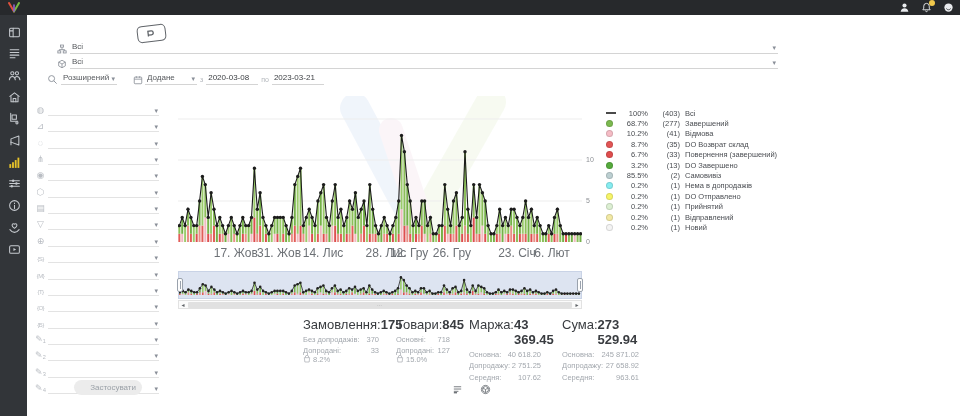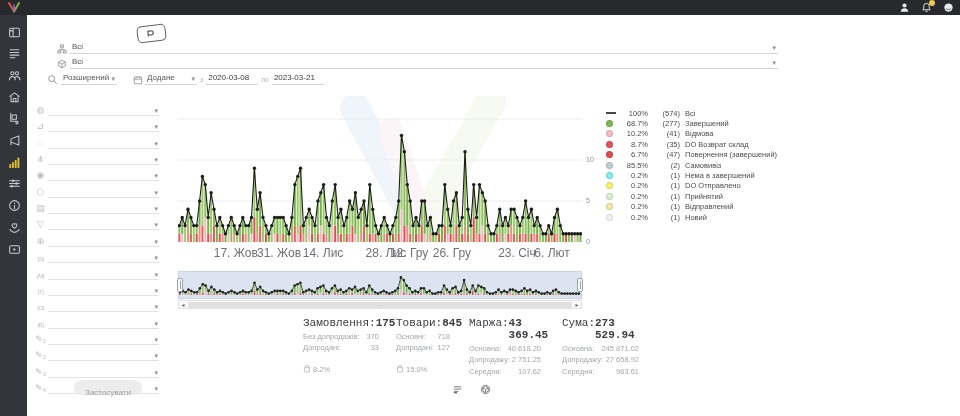--- a/index.html
+++ b/index.html
@@ -24,21 +24,21 @@
   .uline{border-bottom:1px solid #d4d4d4;position:relative;font-size:8px;color:#55585c;padding:0 2px 2px 2px;}
   .caret{font-size:7px;color:#8a8f98;line-height:1;}
   .caret-abs{position:absolute;right:2px;bottom:2px;}
   .dimlbl{font-size:7px;color:#b3b7bc;padding:0 3px 2px 3px;}
   
   .fp-row{position:absolute;left:33px;width:126px;height:15px;display:flex;align-items:flex-end;}
   .fp-ico{width:15px;font-size:9px;color:#b9bdc3;text-align:center;line-height:1;padding-bottom:1px;}
   .fp-ico.txt{font-size:6px;letter-spacing:-0.5px;}
   .fp-line{flex:1;border-bottom:1px solid #e3e3e3;position:relative;height:12px;}
   .fp-line .caret{position:absolute;right:1px;bottom:1px;}
-  .apply-btn{position:absolute;left:74px;top:380px;width:68px;height:15px;border:none;border-radius:8px;background:#ececec;color:#9aa0a7;font-size:8px;font-family:inherit;display:flex;align-items:center;justify-content:center;gap:10px;cursor:pointer;flex-direction:column;}
+  .apply-btn{position:absolute;left:74px;top:380px;width:68px;height:15px;border:none;border-radius:8px;background:#ececec;color:#9aa0a7;font-size:8px;font-family:inherit;display:flex;align-items:center;justify-content:center;gap:10px;cursor:pointer;}
   
   .yl{position:absolute;font-size:7px;color:#8d9095;}
   .xt{position:absolute;top:246px;font-size:12px;color:#6d7176;transform:translateX(-50%);white-space:nowrap;}
   
   .legend{position:absolute;left:606px;top:108px;width:190px;}
   .lg-row{display:flex;align-items:center;height:10.4px;font-size:7.5px;color:#4a4d52;}
   .lg-sw{width:12px;display:flex;align-items:center;justify-content:flex-start;}
   .lg-dot{width:7px;height:7px;border-radius:50%;border:1px solid rgba(0,0,0,0.12);box-sizing:border-box;}
   .lg-line{width:10px;height:2px;background:#4a4a4a;}
   .lg-pct{width:30px;text-align:right;}
@@ -46,24 +46,24 @@
   .lg-lbl{margin-left:5px;white-space:nowrap;}
   
   .nav-box{position:absolute;left:178px;top:271px;width:404px;height:28px;background:#dde4f1;border:1px solid #c9d3e6;box-sizing:border-box;}
   .nav-handle{position:absolute;top:6px;width:6px;height:14px;background:#fdfdfd;border:1px solid #9aa2ad;border-radius:2px;box-sizing:border-box;display:flex;align-items:center;justify-content:center;}
   .nav-handle i{display:block;width:1px;height:8px;background:#9aa2ad;}
   .scrollbar{position:absolute;left:178px;top:300px;width:404px;height:9px;background:#fbfbfb;border:1px solid #e2e2e2;box-sizing:border-box;}
   .sb-arrow{position:absolute;top:0;width:8px;height:7px;font-size:6px;color:#606468;display:flex;align-items:center;justify-content:center;}
   .sb-thumb{position:absolute;left:9px;top:1px;width:384px;height:5.5px;background:#e1e1e1;border-radius:1px;display:flex;align-items:center;justify-content:center;color:#9a9a9a;font-size:5px;letter-spacing:1px;line-height:0;}
   
   .stat-col{position:absolute;top:317px;}
-  .stat-main{display:flex;justify-content:space-between;font-size:11px;color:#393c40;font-family:Liberation Mono, monospace;}
+  .stat-main{display:flex;justify-content:space-between;font-size:13px;color:#393c40;}
   .stat-main b{font-weight:700;}
   .stat-sub{display:flex;justify-content:space-between;font-size:7.5px;color:#a3a8ae;margin-top:2.6px;}
-  .stat-upsell{display:flex;align-items:flex-start;gap:2px;font-size:7.5px;color:#a3a8ae;margin-top:13px;}
+  .stat-upsell{display:flex;align-items:flex-start;gap:2px;font-size:7.5px;color:#a3a8ae;margin-top:0;}
   .ft-icon{position:absolute;top:383px;width:12px;height:12px;color:#6f7378;display:flex;align-items:center;justify-content:center;}
   svg{display:block;}
 </style>
 </head>
 <body>
 
 <div class="app">
 
   <div class="topbar">
     <span class="abs" style="left:8px;top:2px;width:12px;height:11px;">
@@ -706,21 +706,21 @@
       <span class="xt" style="left: 516.956px;">23. Січ</span>
       <span class="xt" style="left: 552.104px;">6. Лют</span>
     </div>
 
   <div class="legend" id="legend">
       <div class="lg-row">
         <span class="lg-sw">
           <i class="lg-line" style="background: rgb(74, 74, 74);"></i>
         </span>
         <span class="lg-pct">100%</span>
-        <span class="lg-cnt">(574)</span>
+        <span class="lg-cnt">(403)</span>
         <span class="lg-lbl">Всі</span>
       </div>
       <div class="lg-row">
         <span class="lg-sw">
           <i class="lg-dot" style="background: rgb(124, 185, 80);"></i>
         </span>
         <span class="lg-pct">68.7%</span>
         <span class="lg-cnt">(277)</span>
         <span class="lg-lbl">Завершений</span>
       </div>
@@ -738,38 +738,46 @@
         </span>
         <span class="lg-pct">8.7%</span>
         <span class="lg-cnt">(35)</span>
         <span class="lg-lbl">DO Возврат склад</span>
       </div>
       <div class="lg-row">
         <span class="lg-sw">
           <i class="lg-dot" style="background: rgb(223, 77, 77);"></i>
         </span>
         <span class="lg-pct">6.7%</span>
-        <span class="lg-cnt">(47)</span>
+        <span class="lg-cnt">(33)</span>
         <span class="lg-lbl">Повернення (завершений)</span>
+      </div>
+      <div class="lg-row">
+        <span class="lg-sw">
+          <i class="lg-dot" style="background: rgb(85, 170, 60);"></i>
+        </span>
+        <span class="lg-pct">3.2%</span>
+        <span class="lg-cnt">(13)</span>
+        <span class="lg-lbl">DO Завершено</span>
       </div>
       <div class="lg-row">
         <span class="lg-sw">
           <i class="lg-dot" style="background: rgb(188, 207, 209);"></i>
         </span>
         <span class="lg-pct">85.5%</span>
         <span class="lg-cnt">(2)</span>
         <span class="lg-lbl">Самовивіз</span>
       </div>
       <div class="lg-row">
         <span class="lg-sw">
           <i class="lg-dot" style="background: rgb(134, 236, 240);"></i>
         </span>
         <span class="lg-pct">0.2%</span>
         <span class="lg-cnt">(1)</span>
-        <span class="lg-lbl">Нема в завершений</span>
+        <span class="lg-lbl">Нема в допродажів</span>
       </div>
       <div class="lg-row">
         <span class="lg-sw">
           <i class="lg-dot" style="background: rgb(246, 244, 104);"></i>
         </span>
         <span class="lg-pct">0.2%</span>
         <span class="lg-cnt">(1)</span>
         <span class="lg-lbl">DO Отправлено</span>
       </div>
       <div class="lg-row">

